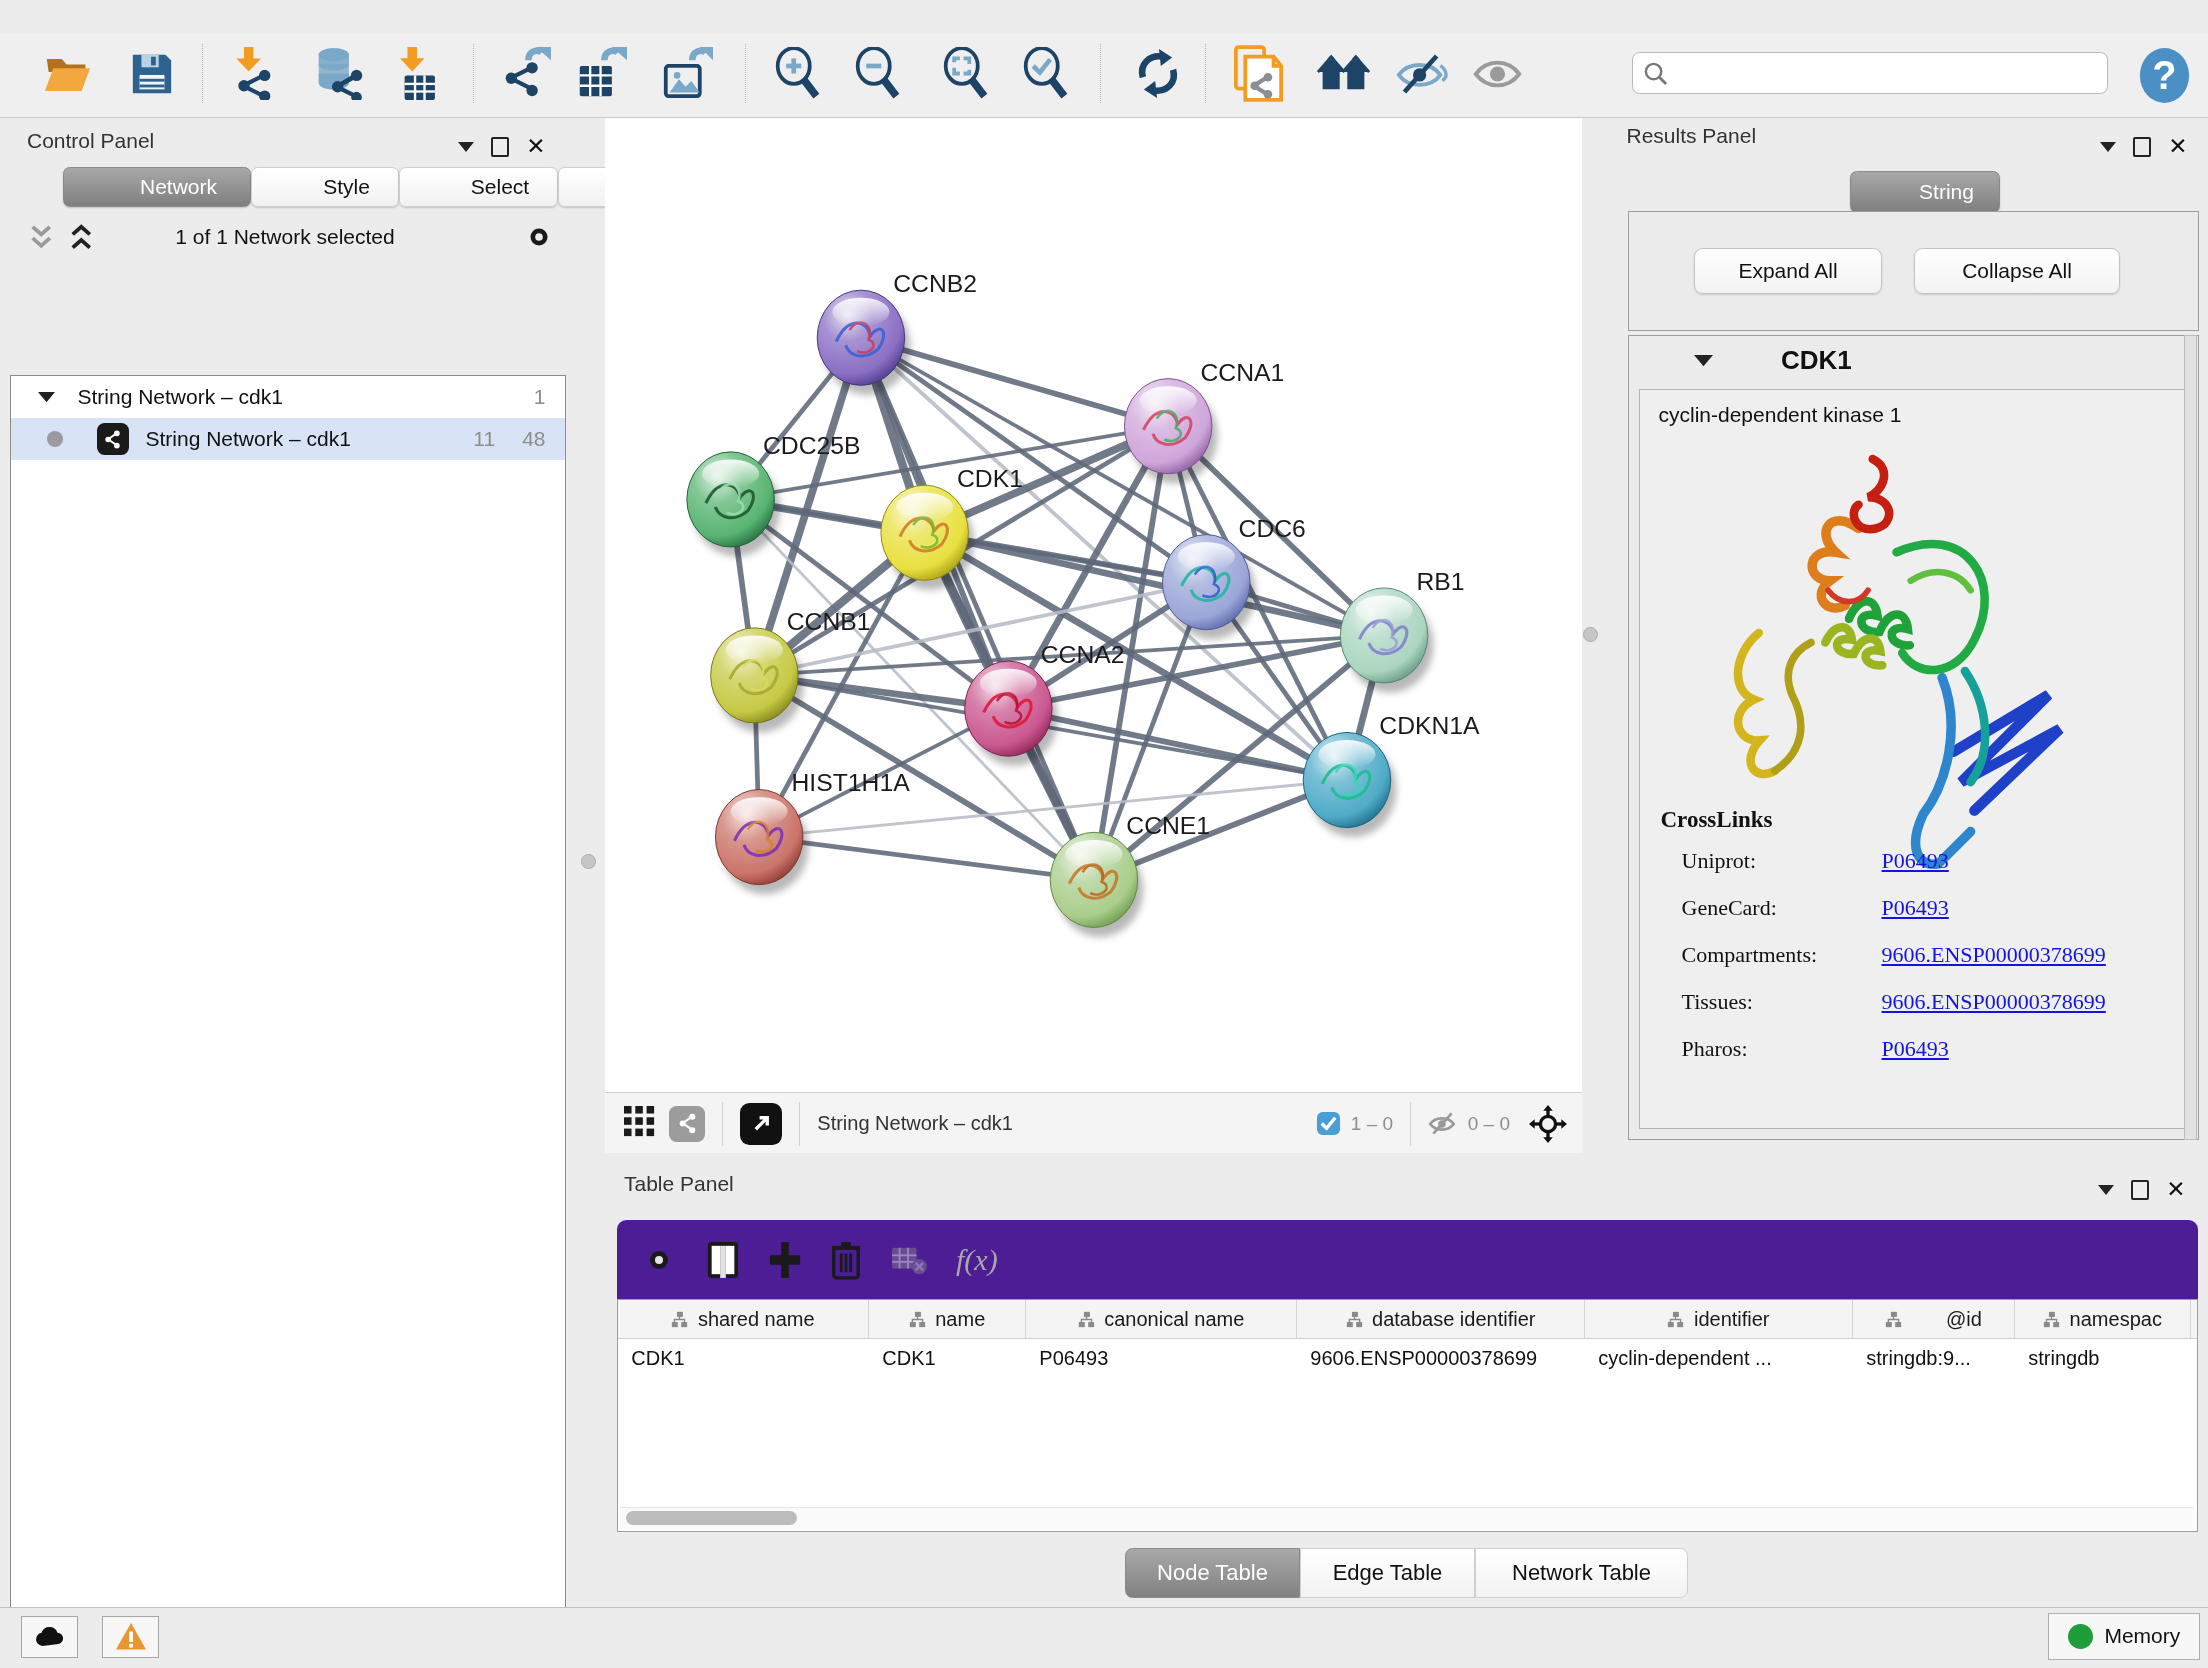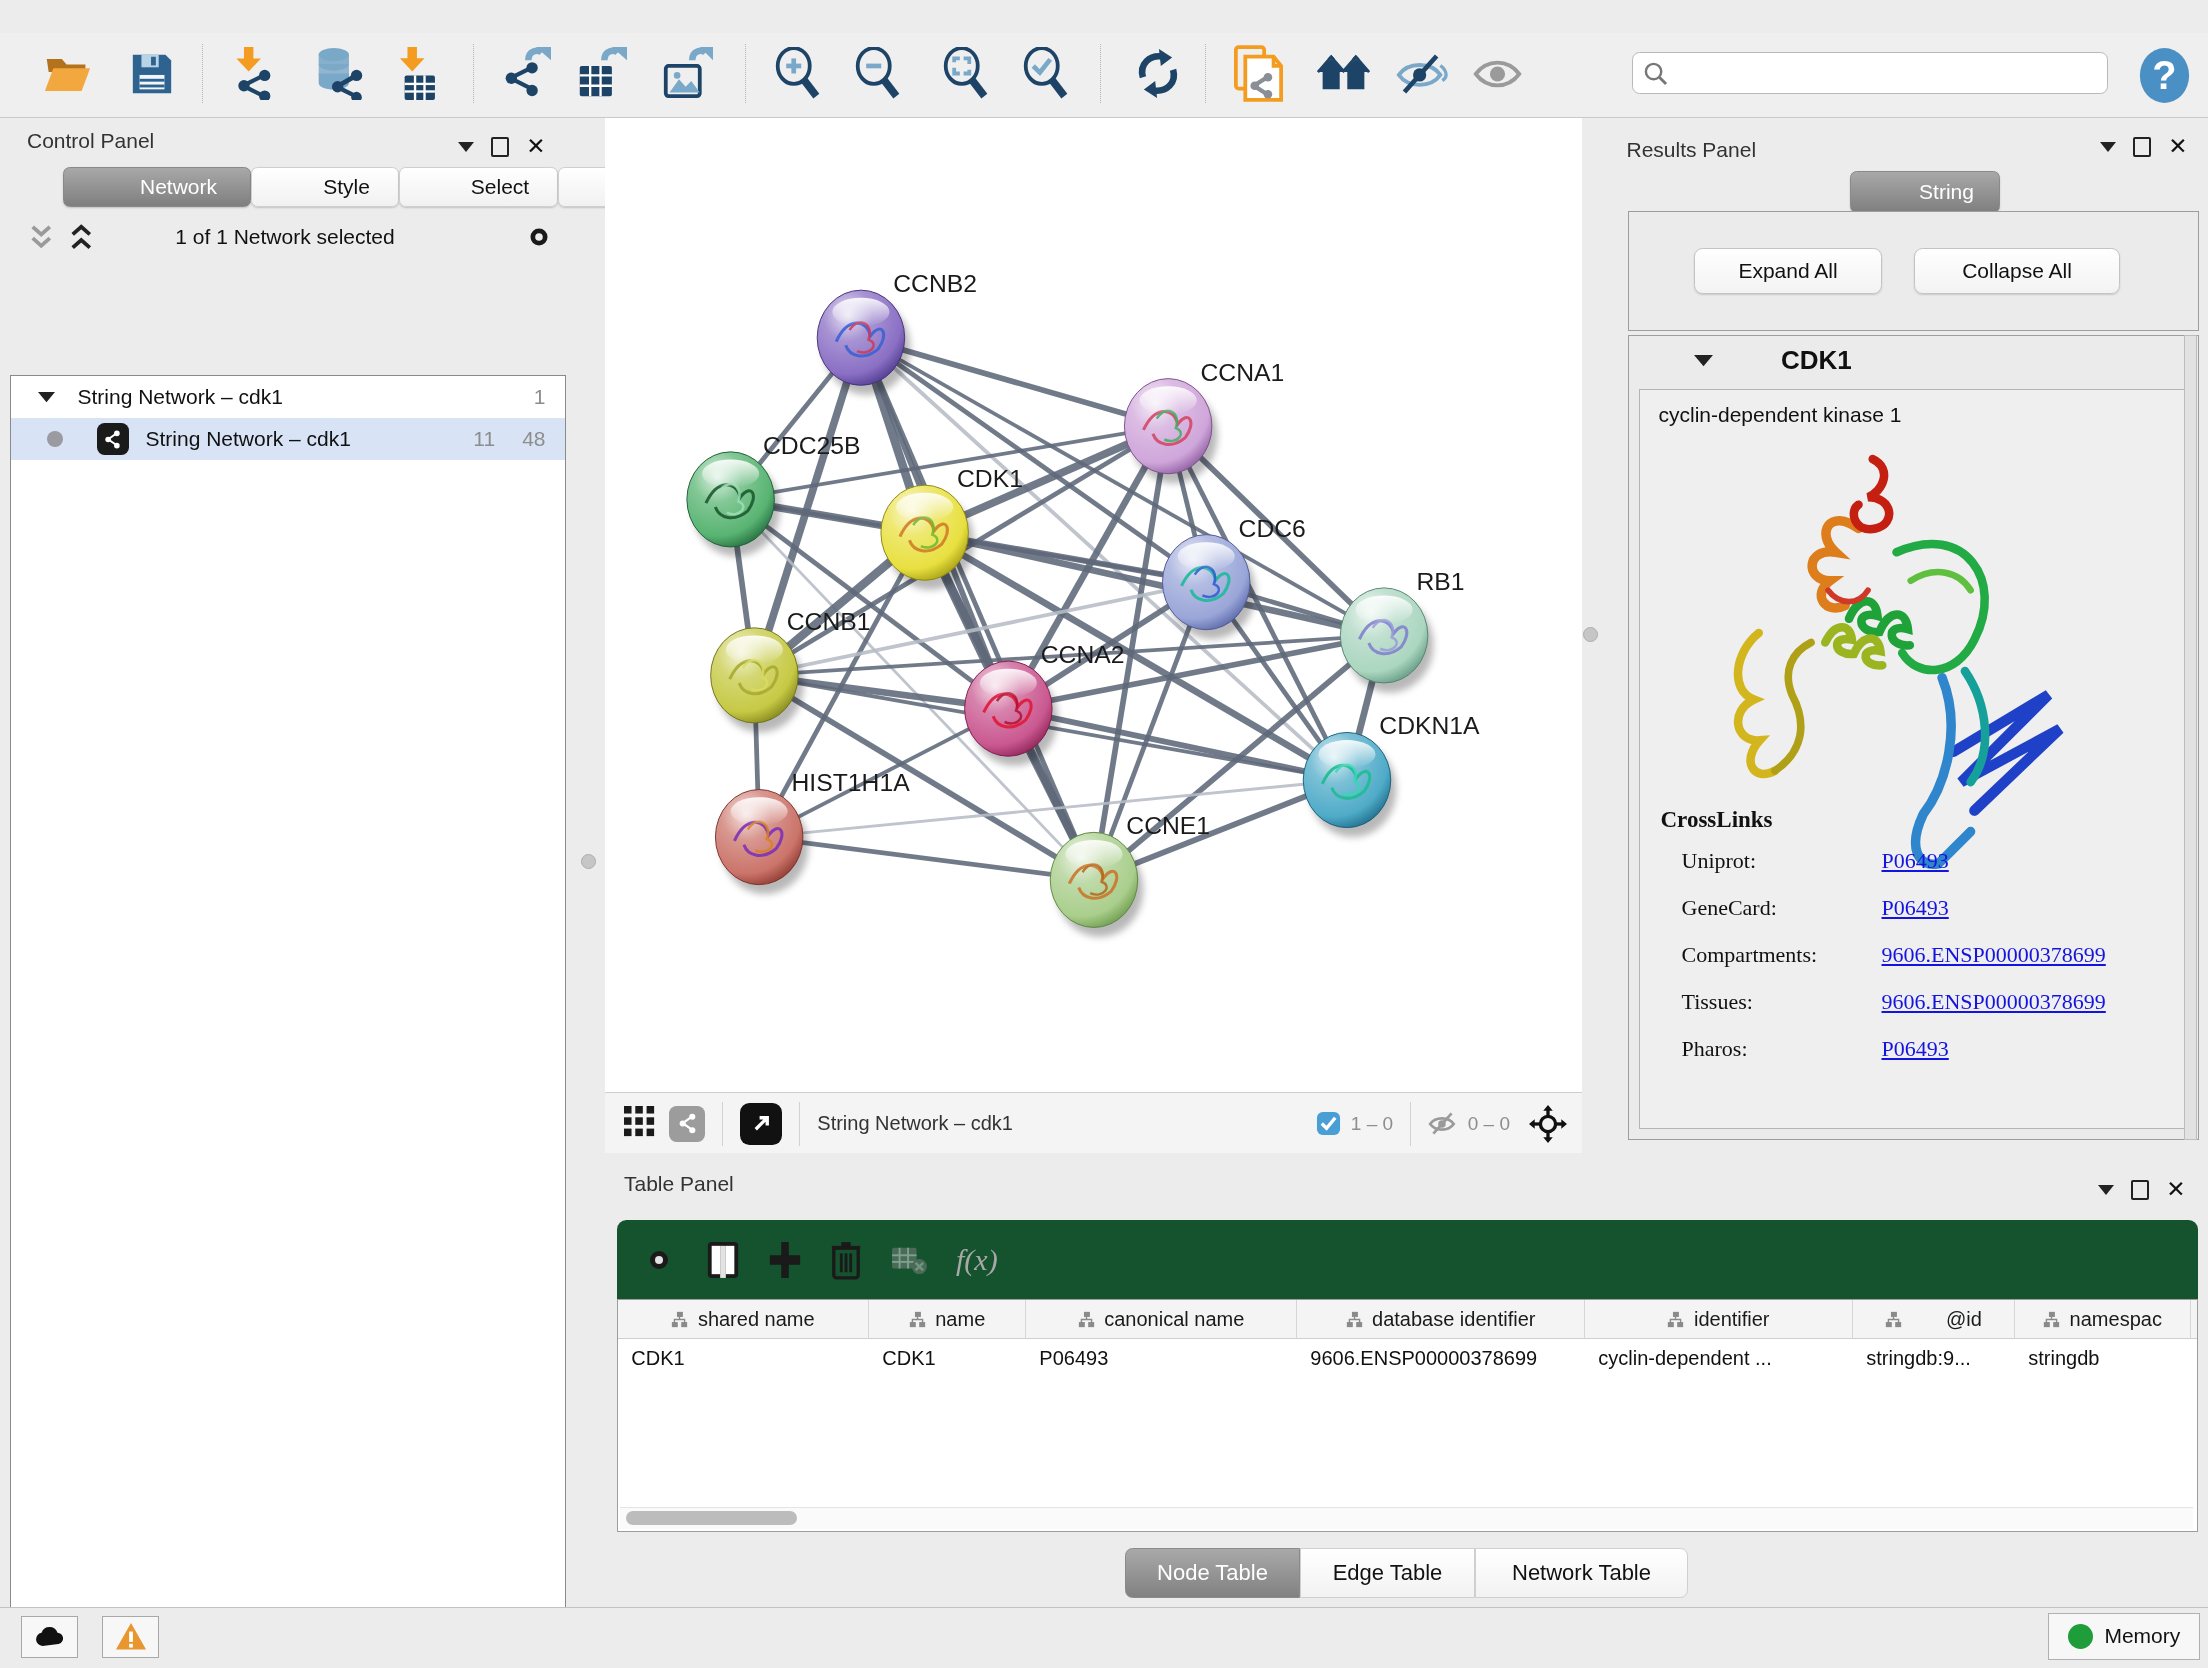--- a/index.html
+++ b/index.html
@@ -37,21 +37,21 @@
   
   .resultspanel{left:1598px;top:118px;width:611px;height:1035px;background:#ececec;}
   .rbox{border:1.9px solid #9d9d9d;background:#ebebeb;}
   .pillbtn{height:44px;background:linear-gradient(#ffffff,#f3f3f3);border:1px solid #c3c3c3;border-radius:8.6px;font-size:21px;color:#111;display:inline-flex;align-items:center;justify-content:center;box-shadow:0 1px 1.9px rgba(0,0,0,.15);}
   .serif{font-family:"Liberation Serif","DejaVu Serif",serif;}
   .xlink{color:#1414e0;text-decoration:underline;}
   .xrow{display:flex;font-size:22px;margin-bottom:21px;}
   .xrow .xl{width:200px;color:#111;}
   
   .tablepanel{left:590px;top:1153px;width:1619px;height:464px;background:#ececec;}
-  .ttoolbar{left:27px;top:67px;width:1581px;height:80px;background:#14532d;border-radius:9.5px 9.5px 0 0;display:flex;align-items:center;gap:28px;padding-left:23px;box-sizing:border-box;}
+  .ttoolbar{left:27px;top:67px;width:1581px;height:80px;background:#4c1d95;border-radius:9.5px 9.5px 0 0;display:flex;align-items:center;gap:28px;padding-left:23px;box-sizing:border-box;}
   .tgrid{left:27px;top:146px;width:1581px;height:233px;background:#fff;border:1.9px solid #9d9d9d;box-sizing:border-box;}
   .thead{display:flex;height:38px;background:#f4f4f4;border-bottom:1px solid #cfcfcf;}
   .thcell{display:flex;align-items:center;justify-content:center;gap:9.5px;font-size:20px;color:#1a1a1a;border-right:1px solid #d6d6d6;box-sizing:border-box;overflow:hidden;white-space:nowrap;}
   .trow{display:flex;height:38px;}
   .tdcell{display:flex;align-items:center;font-size:20px;color:#111;padding-left:13.3px;box-sizing:border-box;overflow:hidden;white-space:nowrap;}
   .bottomtab{height:48px;font-size:22px;display:inline-flex;align-items:center;justify-content:center;background:linear-gradient(#ffffff,#f2f2f2);border:1px solid #cfcfcf;color:#111;}
   .bottomtab.sel{background:linear-gradient(#a9a9a9,#818181);color:#fff;border-color:#8a8a8a;}
   
   .statusbar{left:0;top:1607px;width:2208px;height:61px;background:#ececec;border-top:1px solid #c2c2c2;}
   .sbtn{width:55px;height:40px;background:#f7f7f7;border:1.9px solid #a8a8a8;display:flex;align-items:center;justify-content:center;}
@@ -599,21 +599,21 @@
             <line x1="28" y1="20" x2="36" y2="20"></line>
           </g>
           <g fill="#111">
             <path d="M20 0l5 6h-10zM20 40l-5-6h10zM0 20l6-5v10zM40 20l-6 5v-10z"></path>
           </g>
         </svg>
     </div>
   </div>
 
   <div class="abs resultspanel">
-    <div class="abs panel-title" style="left:28.5px;top:20px">Results Panel</div>
+    <div class="abs panel-title" style="left:28.5px;top:6px">Results Panel</div>
     <div class="abs wctl" style="left:502px;top:17px">
       <div class="tri"></div>
       <div class="sq"></div>
       <div class="xx">✕</div>
     </div>
     <div class="abs tabbtn sel" style="left:252px;top:53px;width:105px;height:40px">String</div>
     <div class="abs rbox" style="left:30px;top:93px;width:569px;height:118px">
       <div class="abs pillbtn" style="left:65px;top:36px;width:186px">Expand All</div>
       <div class="abs pillbtn" style="left:285px;top:36px;width:204px">Collapse All</div>
     </div>

